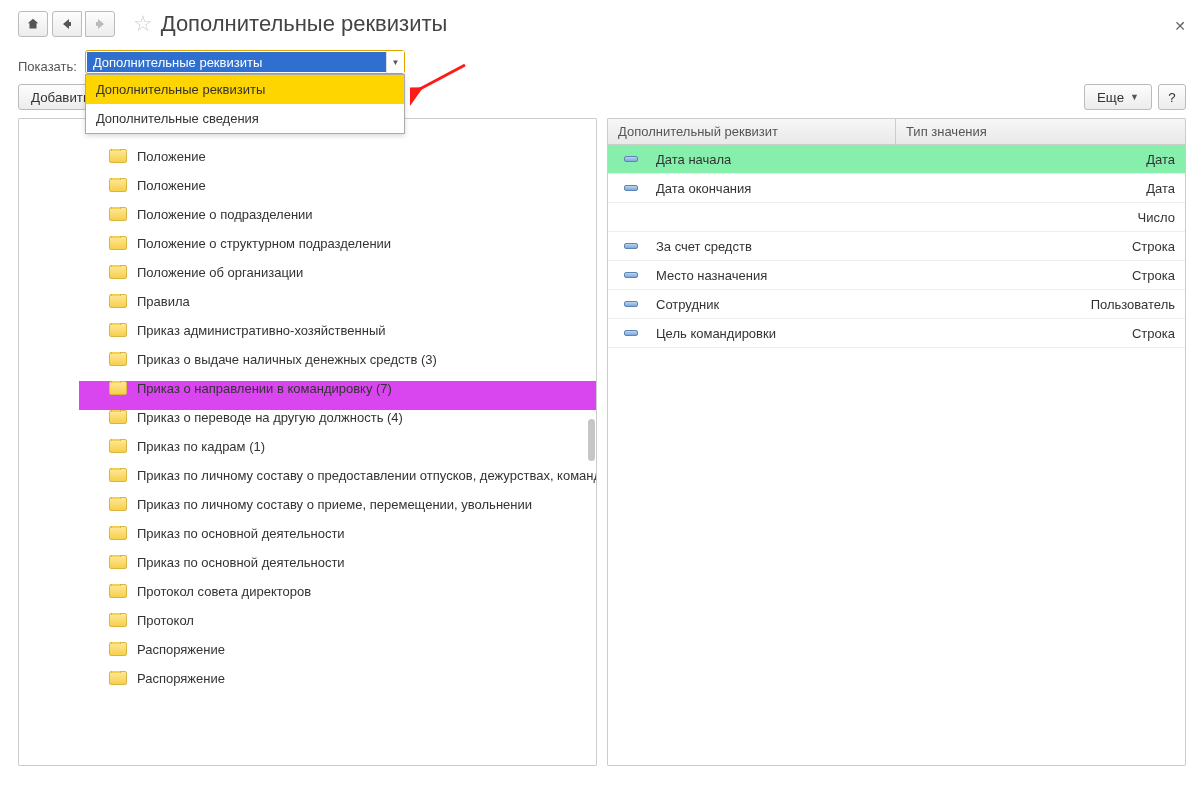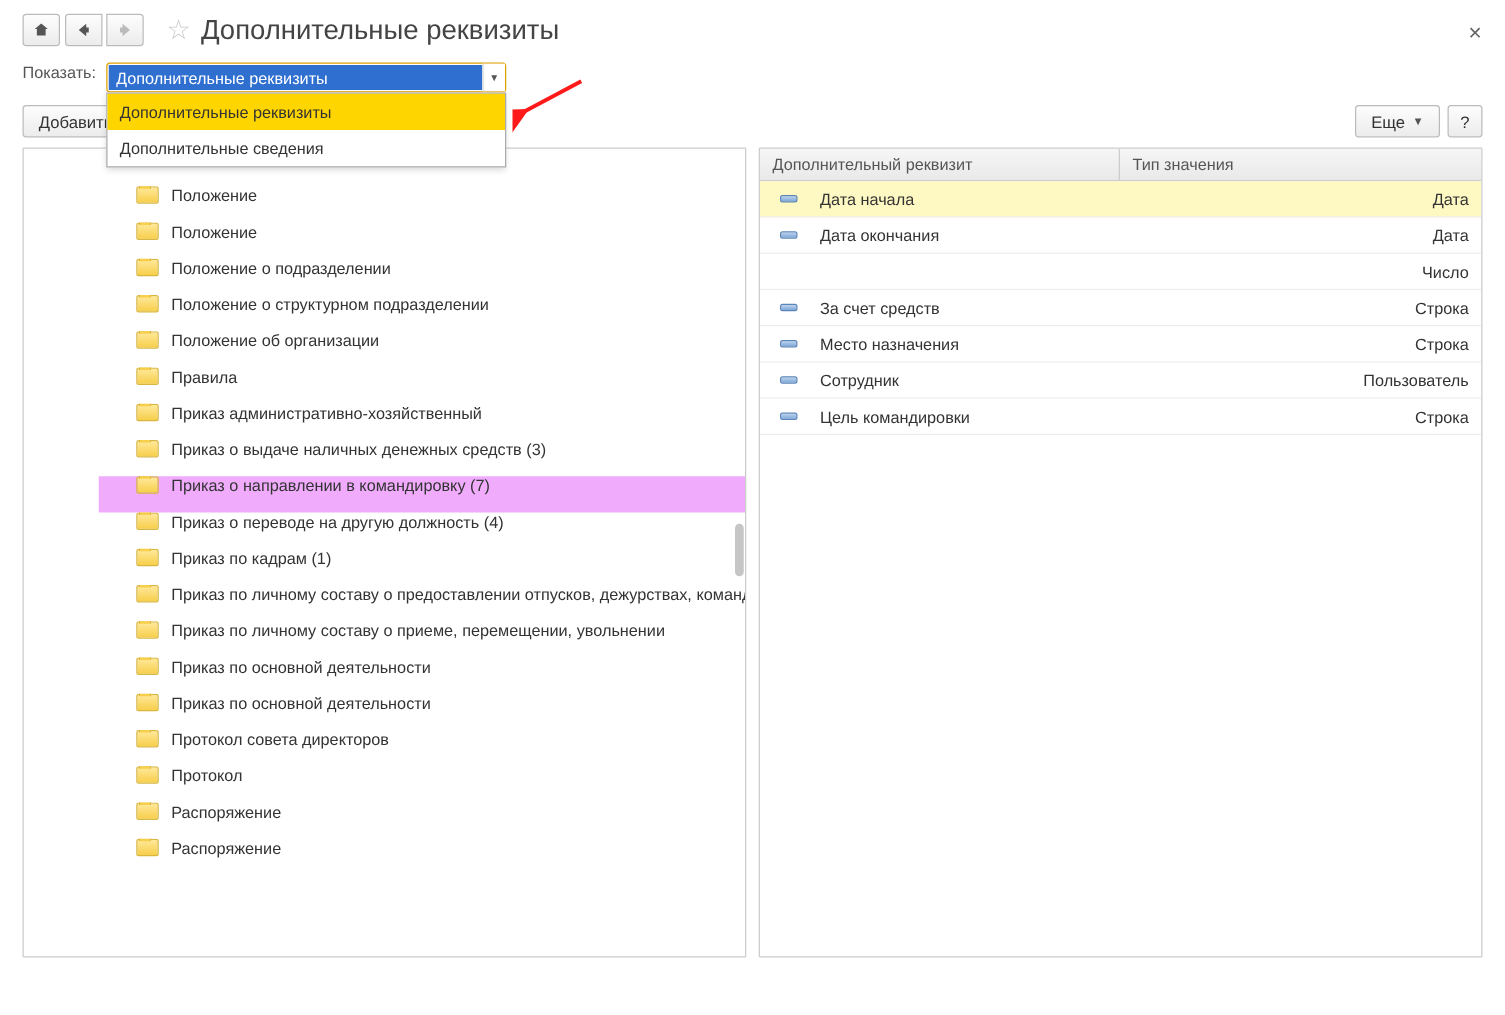--- a/index.html
+++ b/index.html
@@ -22,21 +22,21 @@
     cursor: pointer; margin-right: 4px;
   }
   .btn-group { display: inline-flex; margin-right: 10px; }
   .btn-group .btn-tool:first-child { border-radius: 3px 0 0 3px; }
   .btn-group .btn-tool:last-child  { border-radius: 0 3px 3px 0; margin-left:-1px; }
   .star { color: #ccc; font-size: 22px; margin: 0 8px 0 4px; }
   .page-title { font-size: 22px; color: #444; }
   .close-x { position: absolute; right: 18px; top: 18px; color: #666; font-size: 14px; cursor: pointer; }
 
   
-  .filter-row { display: flex; align-items: flex-start; margin-bottom: 10px; }
+  .filter-row { display: flex; align-items: flex-end; margin-bottom: 10px; }
   .filter-label { margin-right: 8px; color: #555; }
   .combo {
     width: 320px; height: 24px;
     border: 1px solid #e0a000; border-radius: 3px;
     display: flex; align-items: stretch; background: #fff;
     position: relative;
   }
   .combo-input {
     flex: 1; border: none; padding: 0 6px; outline: none;
     background: #2f6fd0; color: #fff; font-size: 13px;
@@ -82,39 +82,39 @@
   }
   .panel-scroll { overflow-y: auto; height: 100%; }
 
   
   .tree { padding-top: 30px; padding-left: 60px; }
   .tree-row {
     display: flex; align-items: flex-start; height: 29px;
     padding-left: 30px; padding-right: 8px; cursor: pointer;
     white-space: nowrap; overflow: hidden; text-overflow: ellipsis;
   }
-  .tree-row.hl { background: #f0abfc; }
+  .tree-row.hl { background: #d946ef; }
   .folder-icon {
     width: 18px; height: 14px; margin-right: 10px; flex-shrink: 0;
     background: linear-gradient(#ffe89a,#f7cf4b);
     border: 1px solid #d9b640; border-radius: 2px; position: relative;
   }
   .folder-icon::before {
     content:''; position:absolute; top:-3px; left:1px; width:8px; height:3px;
     background:#f7cf4b; border:1px solid #d9b640; border-bottom:none;
     border-radius:2px 2px 0 0;
   }
 
   
   .table-header { display:flex; background:linear-gradient(#f6f6f6,#e9e9e9); border-bottom:1px solid #ccc; height:26px; }
   .th { padding:5px 10px; border-right:1px solid #ccc; color:#555; }
   .th:last-child{ border-right:none; flex:1;}
   .th.col1 { width:288px; }
   .tbody .tr { display:flex; align-items:center; height:29px; border-bottom:1px solid #eee; }
-  .tbody .tr.hl { background:#fef9c3; }
+  .tbody .tr.hl { background:#86efac; }
   .td { padding:0 10px; }
   .td.col1 { width:288px; display:flex; align-items:center; }
   .td.col2 { flex:1;text-align:right; }
   .dash-icon {
     width:14px; height:6px; margin:0 18px 0 6px; flex-shrink:0;
     background:linear-gradient(#bcd3ee,#7fa8d9);
     border:1px solid #5b85b8; border-radius:2px;
   }
   .vscroll-stub { position:absolute; right:1px; top:300px; width:7px; height:42px; background:#c6c6c6; border-radius:4px; }
 </style>

